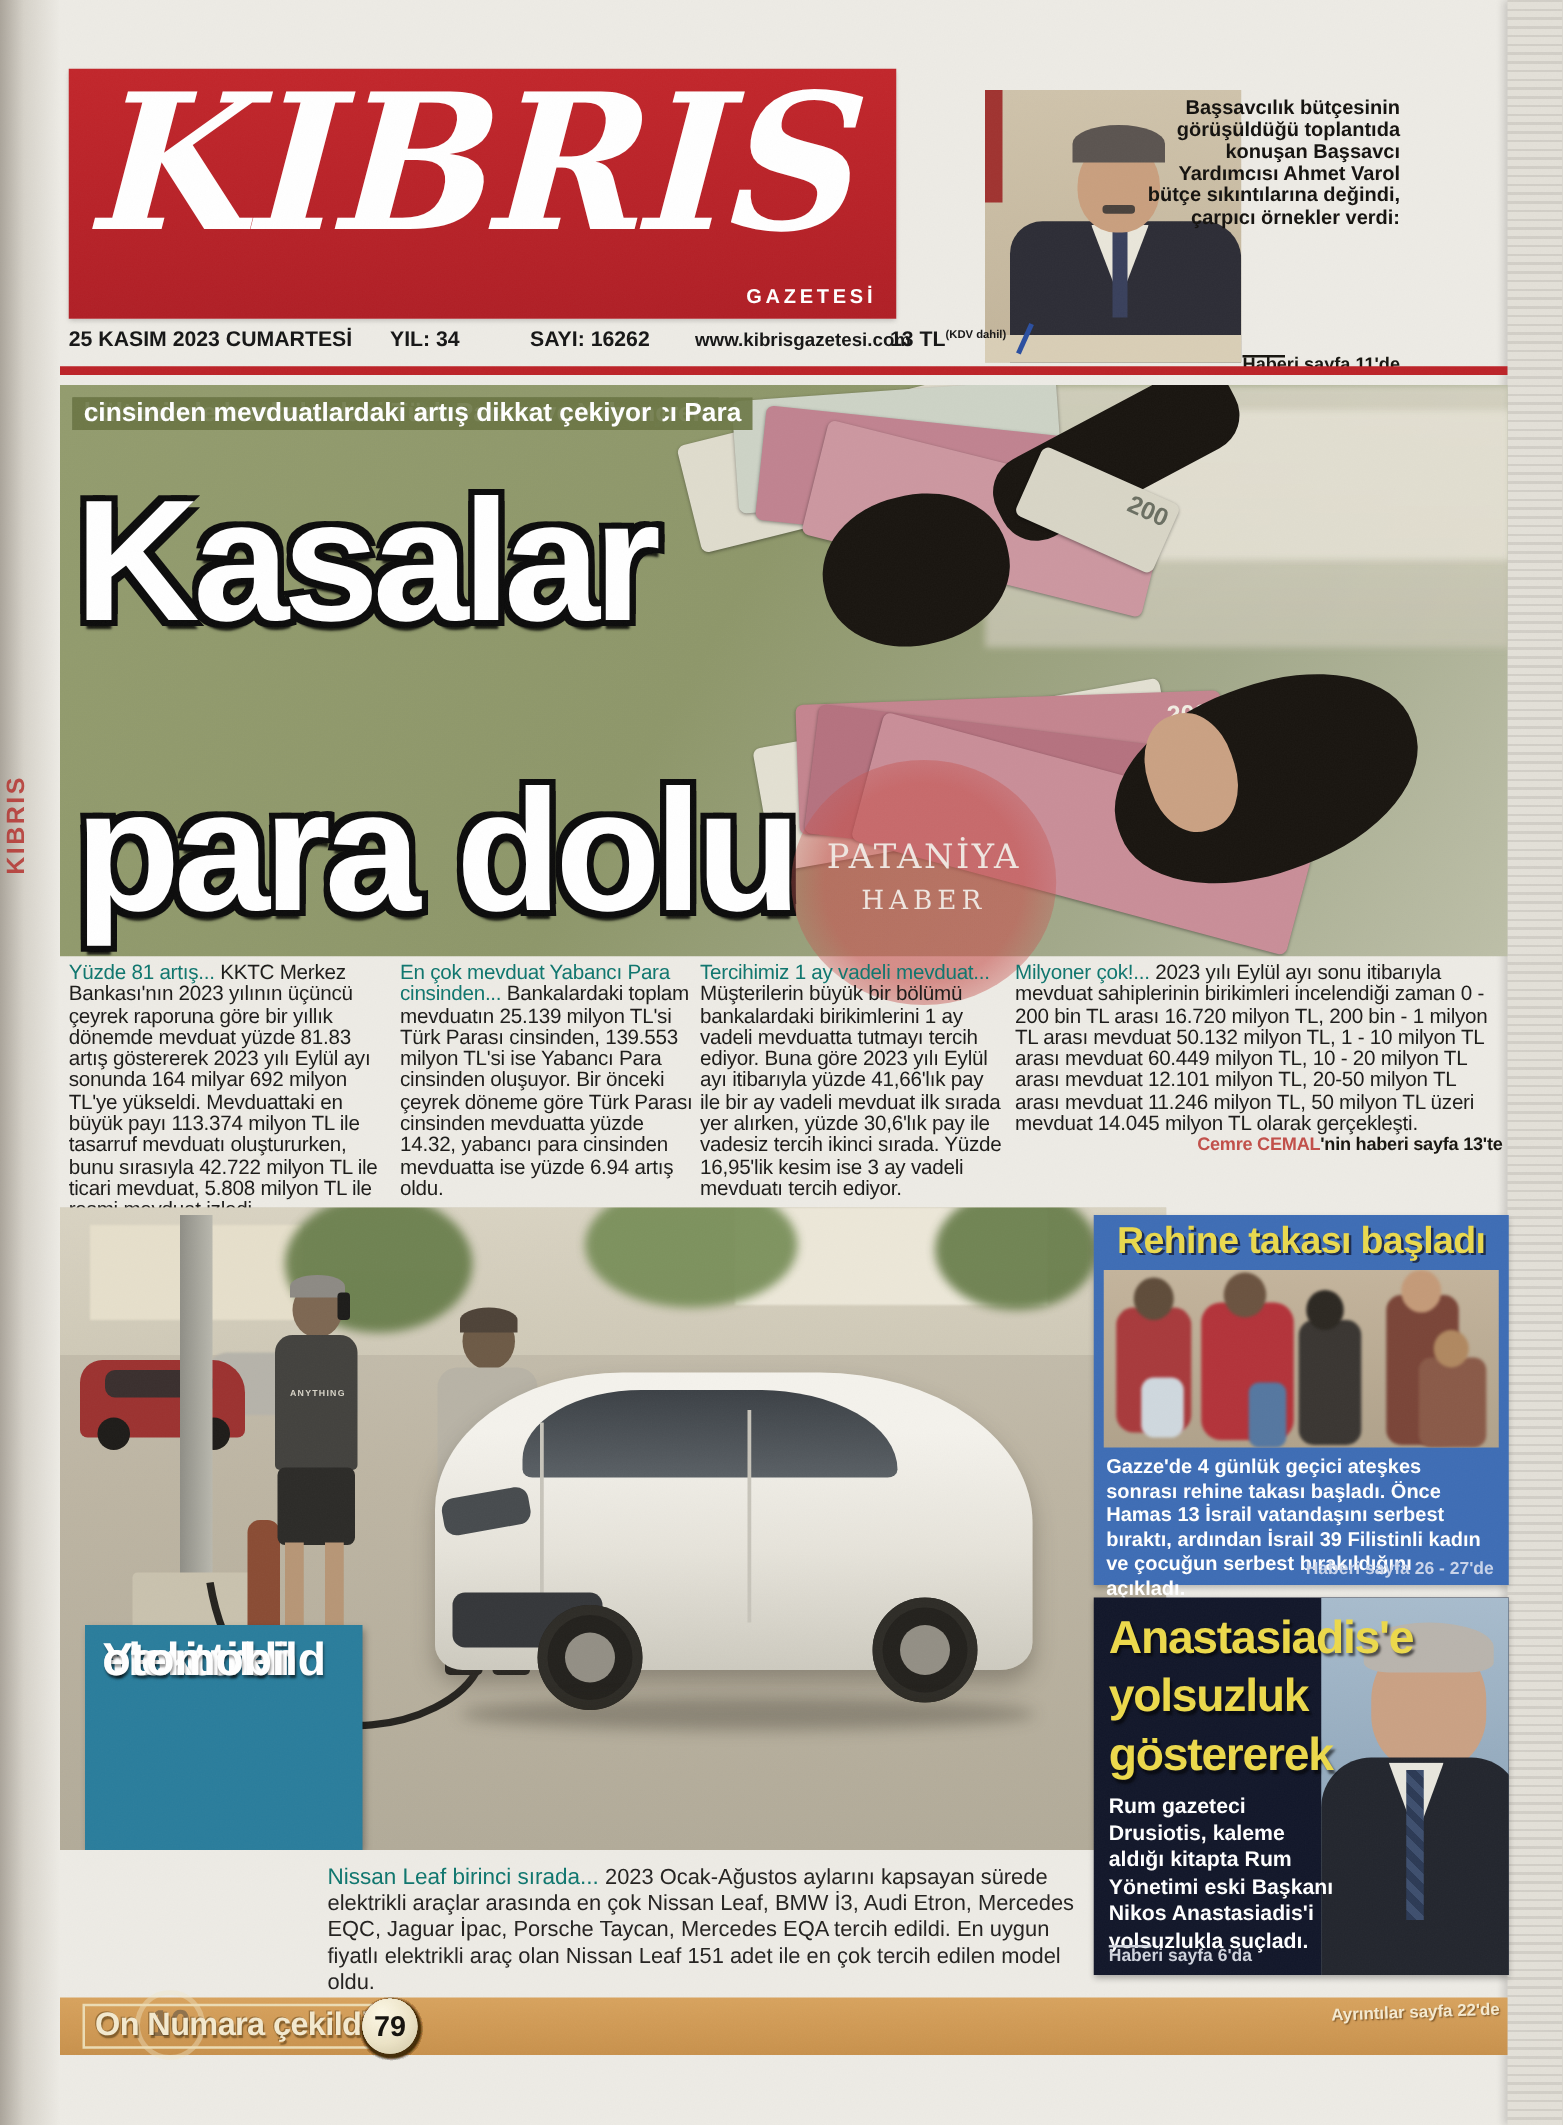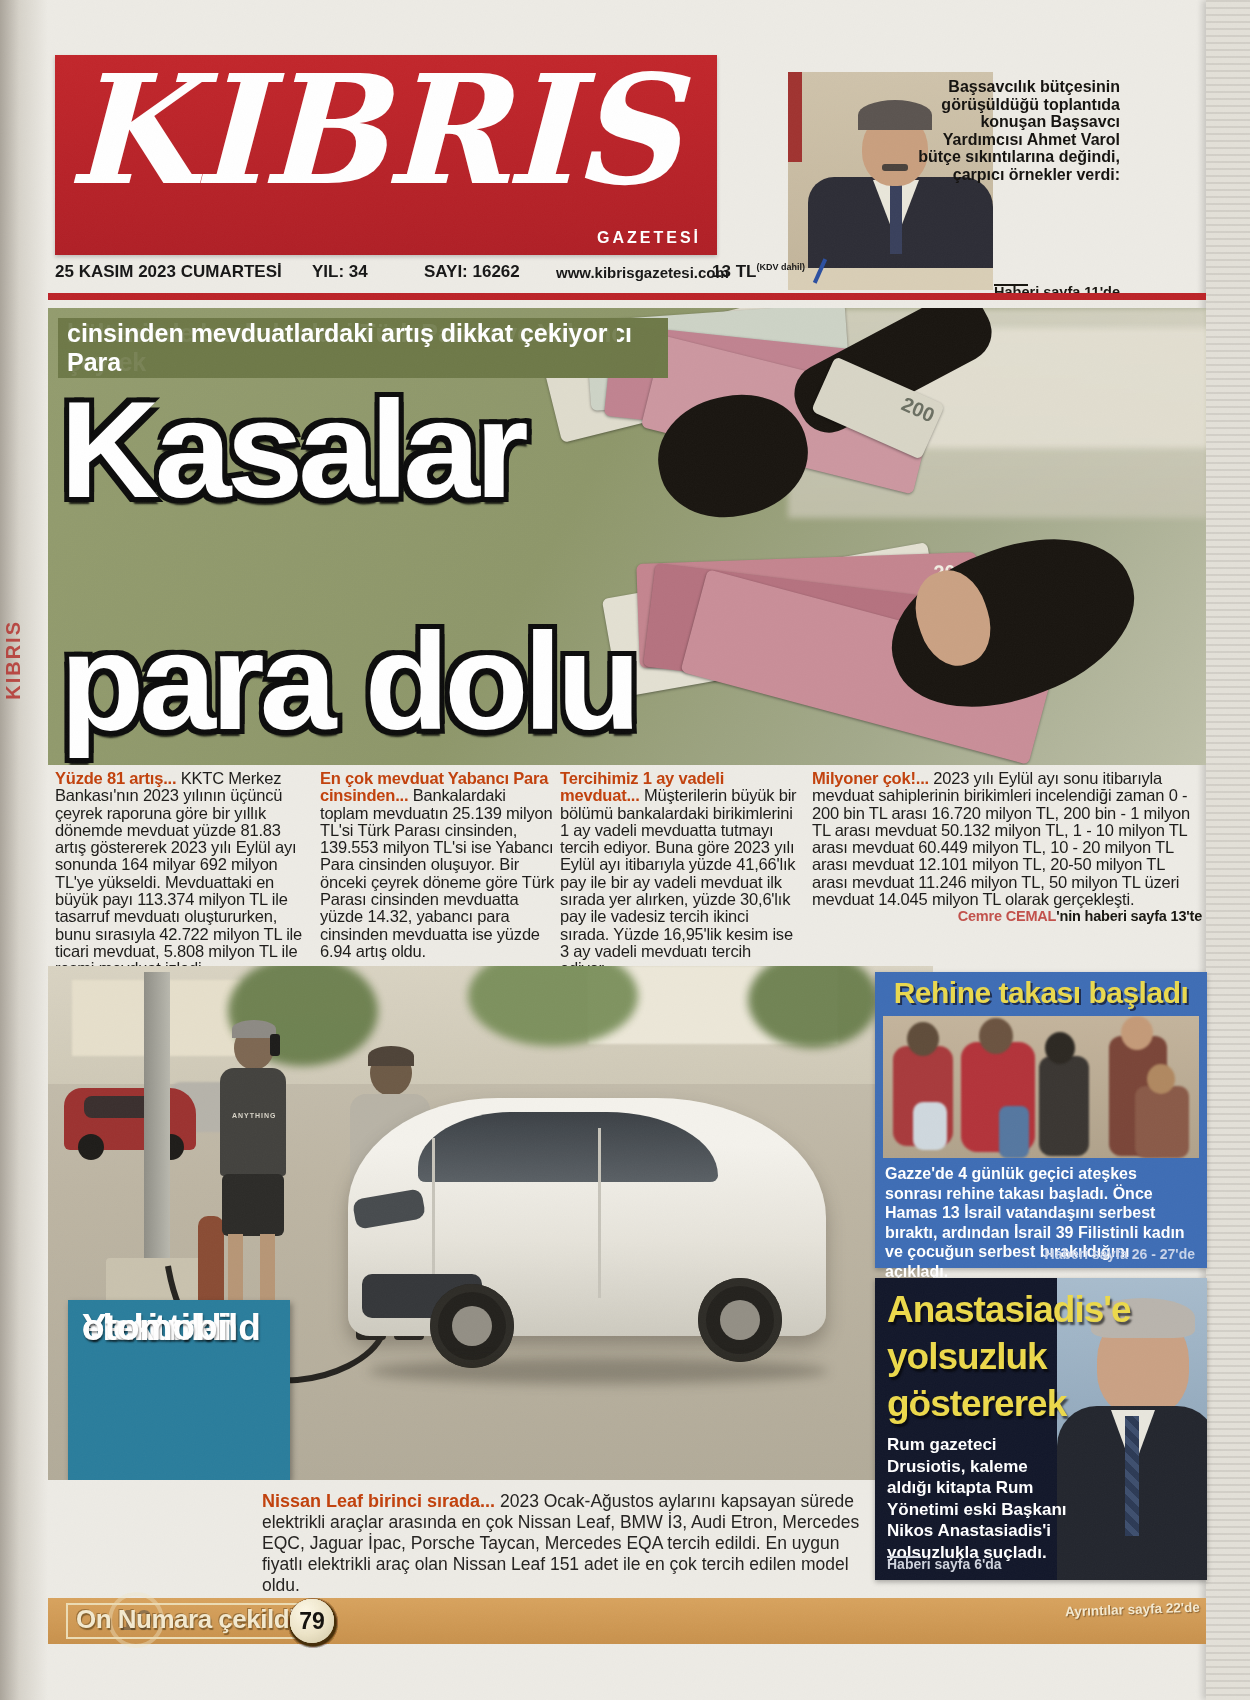--- a/index.html
+++ b/index.html
@@ -32,34 +32,34 @@
   .tr-pen{left:30px;top:186px;width:4px;height:26px;background:#2b4fa0;transform:rotate(24deg);}
   .tr-kicker{left:915px;top:78px;width:205px;text-align:right;color:#14120f;font-weight:bold;font-size:16px;line-height:17.5px;}
   .tr-head{left:895px;top:188px;width:226px;text-align:right;color:#f2e35c;font-weight:bold;font-size:43px;line-height:48px;letter-spacing:-1px;
     text-shadow:-2px -2px 0 #17150f,2px -2px 0 #17150f,-2px 2px 0 #17150f,2px 2px 0 #17150f,0 4px 3px rgba(0,0,0,.5);}
   .tr-ref{left:935px;top:284px;width:185px;text-align:right;color:#17150f;font-weight:bold;font-size:14.5px;}
   .refline{display:inline-block;position:static;width:34px;height:2px;background:#17150f;vertical-align:middle;margin-right:5px;}
 
   
   .main-photo{left:48px;top:308px;width:1158px;height:457px;background:linear-gradient(120deg,#939c6e 0%,#8e976a 45%,#a3a98b 75%,#bdbfa8 100%);overflow:hidden;}
   .bldg{filter:blur(3px);opacity:.8;}
-  .kickline{position:relative;display:table;margin:4px 0 0 10px;background:rgba(110,120,72,.92);color:#fff;font-weight:bold;font-size:25px;padding:1px 9px;}
+  .kickline{position:relative;display:table;margin:4px 0 0 10px;background:rgba(110,120,72,.92);color:#fff;font-weight:bold;font-size:21px;padding:1px 9px;}
   .kick-wrap{left:0;top:6px;width:620px;}
   .bighead{color:#fff;font-weight:bold;letter-spacing:-5px;font-size:138px;line-height:1;
     text-shadow:-5px -5px 0 #0c0c0c,5px -5px 0 #0c0c0c,-5px 5px 0 #0c0c0c,5px 5px 0 #0c0c0c,0 7px 2px rgba(0,0,0,.85);}
   .note{border-radius:6px;box-shadow:0 1px 3px rgba(0,0,0,.4);}
   .n200{color:#f1ede2;font-weight:bold;font-size:20px;position:absolute;}
   .hand{background:#191510;border-radius:48%;}
   .wm{left:633px;top:608px;width:212px;height:196px;background:radial-gradient(circle,rgba(198,84,80,.62) 55%,rgba(198,84,80,.35) 75%,rgba(198,84,80,0) 78%);border-radius:50%;}
   .wm .l1{left:0;top:62px;width:100%;text-align:center;color:#efe6e0;font-family:"DejaVu Serif",serif;font-size:27px;letter-spacing:2px;}
   .wm .l2{left:0;top:100px;width:100%;text-align:center;color:#efe6e0;font-family:"DejaVu Serif",serif;font-size:21px;letter-spacing:4px;}
 
   
   .col{top:770px;color:#1c1b19;font-size:16.5px;line-height:17.3px;letter-spacing:-0.2px;font-weight:normal;}
-  .lead{color:#c2410c;font-weight:bold;}
+  .lead{color:#0f766e;font-weight:normal;}
   .byline{color:#17150f;font-weight:bold;font-size:14.5px;text-align:right;}
   .bn{color:#c2504a;}
 
   
   .ev{left:48px;top:966px;width:885px;height:514px;background:linear-gradient(180deg,#cdc6b4 0,#c2bbaa 120px,#bdb5a3 220px,#b2ab99 514px);overflow:hidden;}
   .ev .sky{left:0;top:0;width:100%;height:118px;background:linear-gradient(180deg,#d9d3c2,#cfc9b7);}
   .tree{background:#647a46;border-radius:50%;filter:blur(4px);opacity:.9;}
   .bld{background:#e6dfcb;filter:blur(1px);}
   .car-red{left:16px;top:122px;width:132px;height:62px;background:#9c3230;border-radius:18px 26px 6px 6px;}
   .car-red .w{background:#1e1c19;border-radius:50%;}
@@ -173,20 +173,24 @@
 
     <div class="kick-wrap">
       <div class="kickline">KKTC Merkez Bankası'nın 2023 yılı üçüncü çeyrek</div>
       <div class="kickline">bülteninde bankalardaki Türk Parası ve Yabancı Para</div>
       <div class="kickline">cinsinden mevduatlardaki artış dikkat çekiyor</div>
     </div>
     <div class="bighead" style="left:12px;top:72px;">Kasalar</div>
     <div class="bighead" style="left:12px;top:268px;margin-top:36px;">para dolu</div>
   </div>
 
+  <div class="wm">
+    <div class="l1">PATANİYA</div>
+    <div class="l2">HABER</div>
+  </div>
 
   <div class="col" style="left:55px;width:256px;">
     <span class="lead" style="position:static">Yüzde 81 artış...</span><span style="position:static"> KKTC Merkez Bankası'nın 2023 yılının üçüncü çeyrek raporuna göre bir yıllık dönemde mevduat yüzde 81.83 artış göstererek 2023 yılı Eylül ayı sonunda 164 milyar 692 milyon TL'ye yükseldi. Mevduattaki en büyük payı 113.374 milyon TL ile tasarruf mevduatı oluştururken, bunu sırasıyla 42.722 milyon TL ile ticari mevduat, 5.808 milyon TL ile resmi mevduat izledi.</span>
   </div>
   <div class="col" style="left:320px;width:236px;">
     <span class="lead" style="position:static">En çok mevduat Yabancı Para cinsinden...</span><span style="position:static"> Bankalardaki toplam mevduatın 25.139 milyon TL'si Türk Parası cinsinden, 139.553 milyon TL'si ise Yabancı Para cinsinden oluşuyor. Bir önceki çeyrek döneme göre Türk Parası cinsinden mevduatta yüzde 14.32, yabancı para cinsinden mevduatta ise yüzde 6.94 artış oldu.</span>
   </div>
   <div class="col" style="left:560px;width:242px;">
     <span class="lead" style="position:static">Tercihimiz 1 ay vadeli mevduat...</span><span style="position:static"> Müşterilerin büyük bir bölümü bankalardaki birikimlerini 1 ay vadeli mevduatta tutmayı tercih ediyor. Buna göre 2023 yılı Eylül ayı itibarıyla yüzde 41,66'lık pay ile bir ay vadeli mevduat ilk sırada yer alırken, yüzde 30,6'lık pay ile vadesiz tercih ikinci sırada. Yüzde 16,95'lik kesim ise 3 ay vadeli mevduatı tercih ediyor.</span>
   </div>

